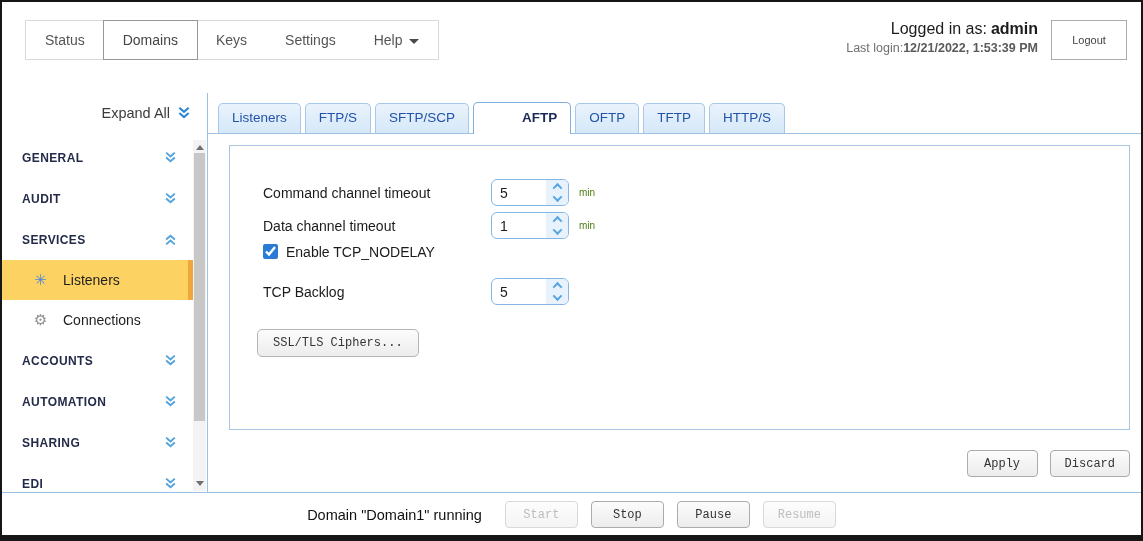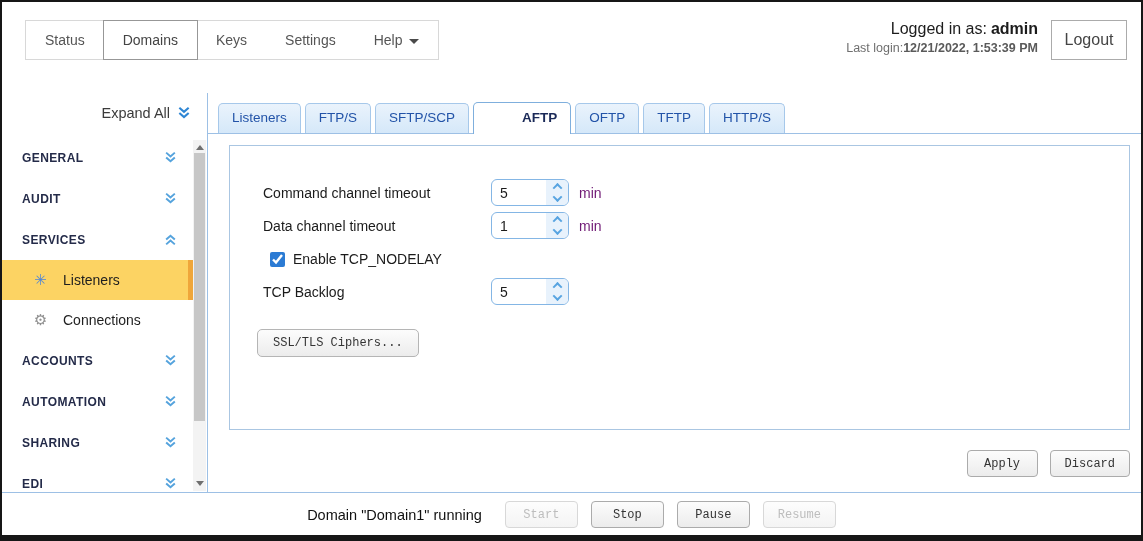--- a/index.html
+++ b/index.html
@@ -19,21 +19,21 @@
   .caret-down { width:0; height:0; border-left:5px solid transparent; border-right:5px solid transparent;
                 border-top:5px solid #4a4a4a; margin-top:2px; }
 
   .login-info { position:absolute; right:103px; top:16px; text-align:right; line-height:1.35; }
   .login-line1 { font-size:16px; color:#1c1c1c; }
   .login-line1 strong { margin-left:4px; }
   .login-line2 { font-size:12.5px; color:#6f6f6f; }
   .login-line2 strong { color:#5a5a5a; }
 
   .logout-btn { position:absolute; right:14px; top:18px; width:76px; height:40px;
-                background:#fff; border:1px solid #ababab; font-size:16px; color:#444;
+                background:#fff; border:1px solid #ababab; font-size:11px; color:#444;
                 font-family:inherit; cursor:pointer; }
 
   
   .body-row { position:absolute; top:91px; left:0; right:0; height:400px;
               border-bottom:1px solid #9dc0e5; display:flex; background:#fff; }
 
   
   .sidebar { position:relative; width:206px; border-right:1px solid #9dc0e5; background:#fff; }
   .expand-all { position:absolute; top:12px; right:16px; display:flex; align-items:center; gap:7px;
                 font-size:14.5px; color:#3b3b3b; cursor:pointer; }
@@ -67,35 +67,35 @@
          background:linear-gradient(#eaf3fc,#d5e8f9); border:1px solid #a6c8ea; border-bottom:none;
          border-radius:5px 5px 0 0; cursor:pointer; white-space:nowrap; }
   .tab.active { background:#fff; color:#1b2a58; font-weight:bold; border-color:#7fafdd;
                 height:32px; line-height:30px; margin-bottom:-1px; z-index:2;padding-left:48px; }
 
   .panel { position:absolute; left:21px; right:11px; top:52px; height:285px;
            border:1px solid #aac6e2; background:#fff; }
   .panel-content { padding:30px 0 0 33px; }
   .field-row { display:flex; align-items:center; height:33px; }
   .field-label { width:228px; font-size:14px; color:#1b1b1b; }
-  .unit { margin-left:10px; font-size:14px; color:#701a75; }
+  .unit { margin-left:10px; font-size:10px; color:#4d7c0f; }
 
   .spinner { display:inline-flex; width:78px; height:27px; border:1px solid #84b6e5;
              border-radius:6px; overflow:hidden; background:#fff; }
   .spinner.narrow { width:64px; }
   .spinner input { flex:1; min-width:0; border:none; outline:none; padding-left:8px;
                    font-size:14px; color:#1b1b1b; font-family:inherit; background:transparent; }
   .spin-col { width:22px; background:#e8f2fc; display:flex; flex-direction:column;
               align-items:center; justify-content:center; }
   .spin-btn { width:100%; height:12px; display:flex; align-items:center; justify-content:center; cursor:pointer; }
   .chev { width:7px; height:7px; border-left:2px solid #58a4e1; border-top:2px solid #58a4e1; }
   .chev.up { transform:rotate(45deg) translate(1px,1px); }
   .chev.down { transform:rotate(225deg) translate(1px,1px); }
 
-  .checkbox-row { display:flex; align-items:center; height:30px; margin:2px 7px 1px; }
+  .checkbox-row { display:flex; align-items:flex-start; height:30px; margin:2px 0 1px; }
   .checkbox-row input { width:15px; height:15px; accent-color:#2b7bd4; cursor:pointer; }
   .checkbox-label { margin-left:8px; font-size:14px; color:#1b1b1b; }
 
   .btn { font-family:Liberation Mono, monospace; font-size:12px; color:#333; background:linear-gradient(#fcfcfc,#ececec);
          border:1px solid #ababab; border-radius:4px; height:27px; cursor:pointer; }
   .btn:disabled,.btn.disabled { color:#bdbdbd; border-color:#d8d8d8;
          background:linear-gradient(#fdfdfd,#f4f4f4); cursor:default; }
   .ssl-btn { margin:21px 0 0 -6px; padding:0 15px; height:28px; border-radius:5px; border-color:#b5b5b5; }
 
   .actions { position:absolute; right:11px; top:357px; display:flex; gap:12px; }

